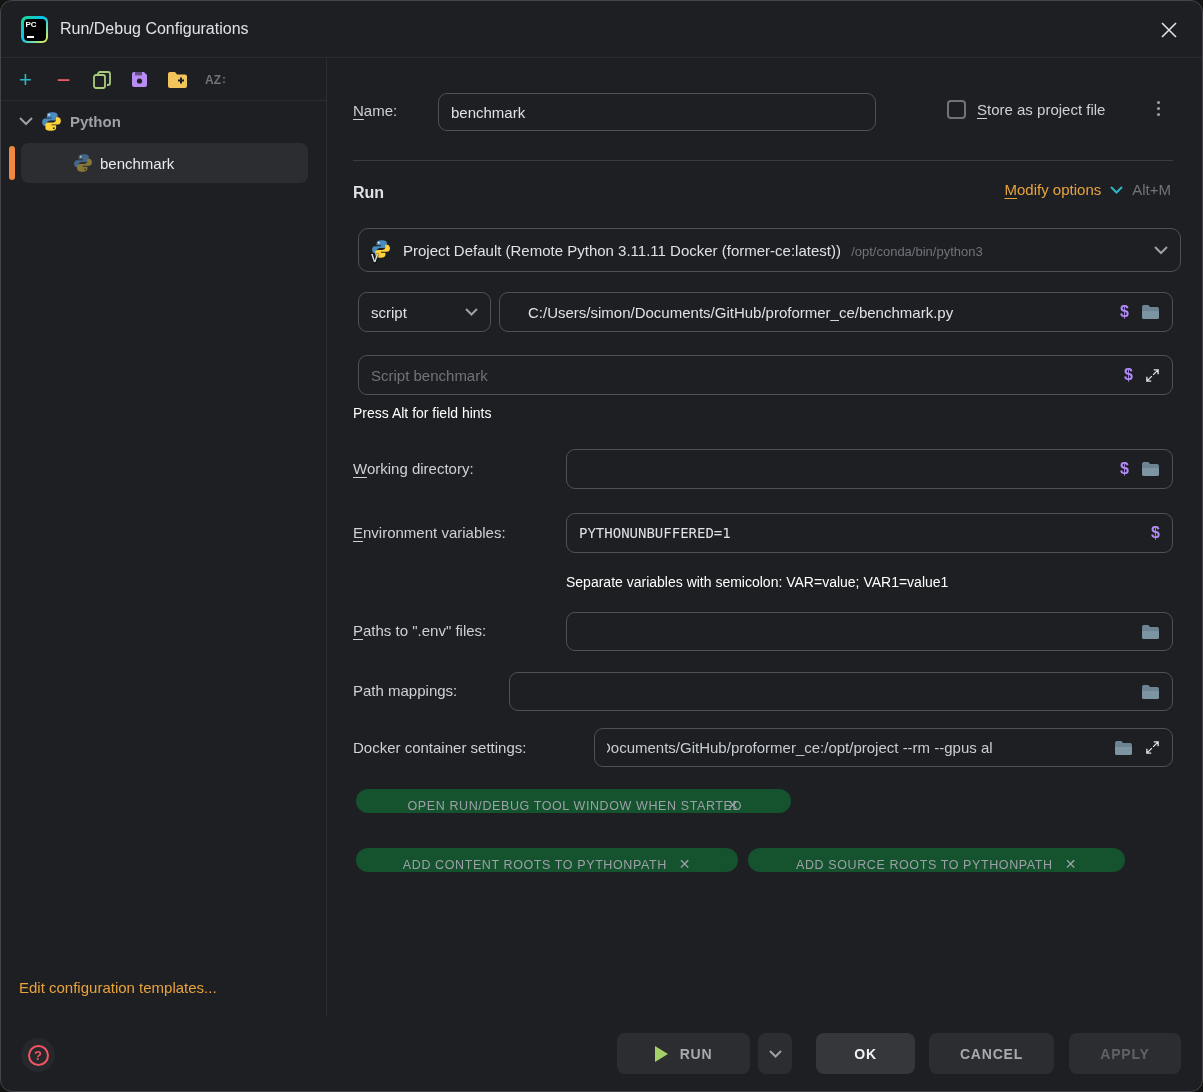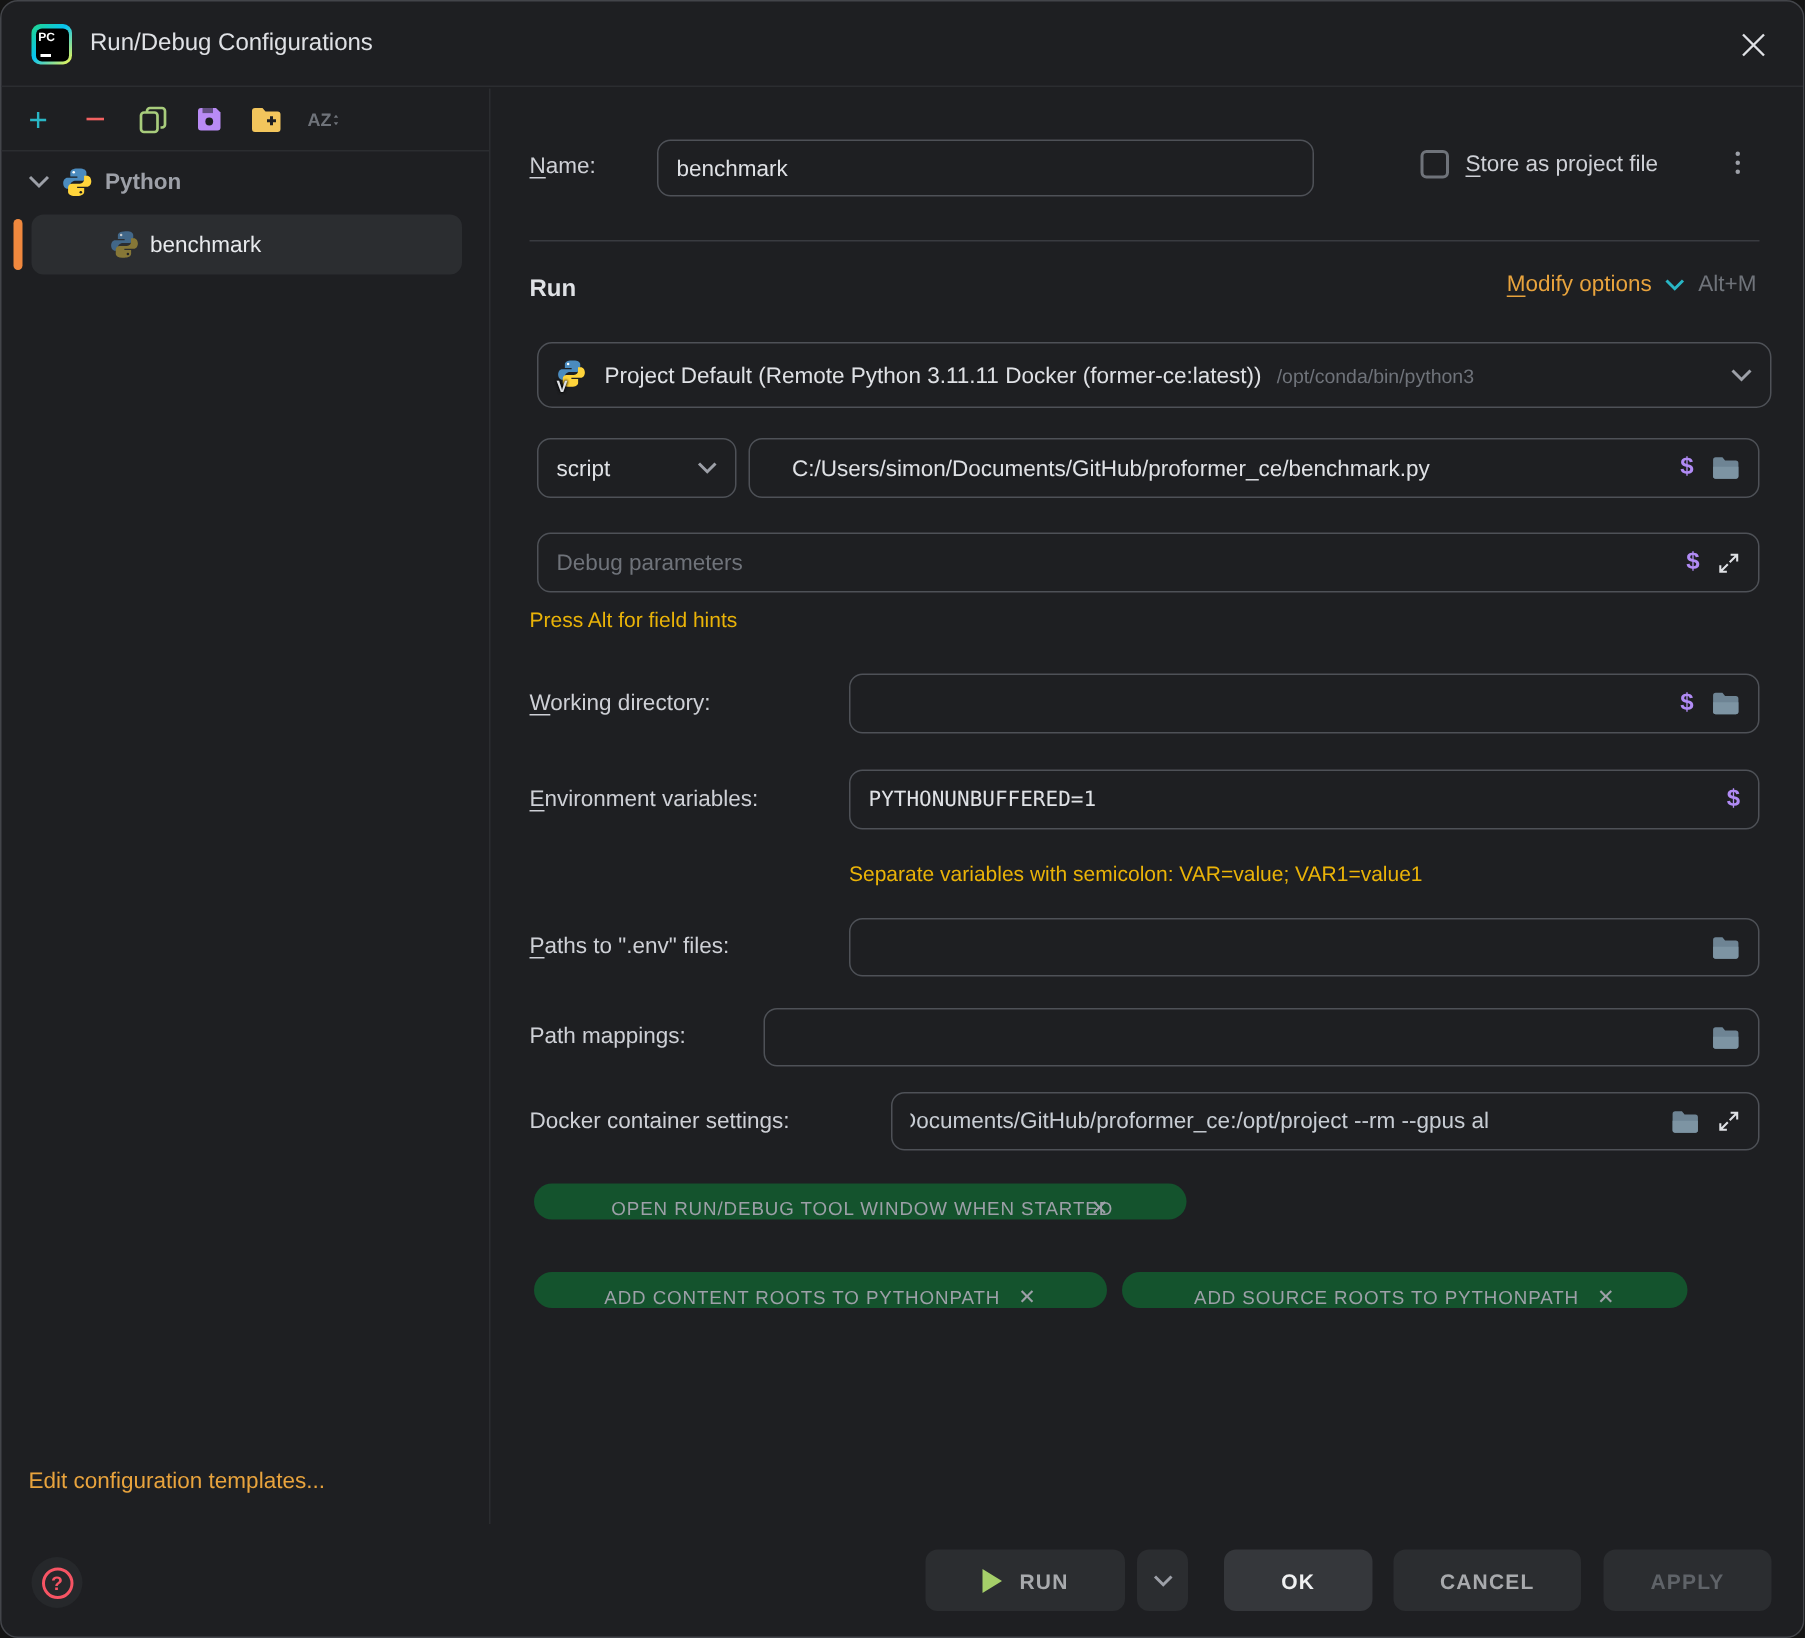--- a/index.html
+++ b/index.html
@@ -30,21 +30,21 @@
   .tree-group { display:flex; align-items:center; height:40px; padding-left:18px; gap:8px; }
   .tree-group-label { color:#9DA0A8; font-weight:600; font-size:15px; }
   .tree-row-selected { position:absolute; left:20px; top:42px; width:287px; height:40px; background:#2B2D30; border-radius:8px; display:flex; align-items:center; padding-left:52px; gap:7px; }
   .tree-accent { position:absolute; left:8px; top:45px; width:6px; height:34px; background:#F0883E; border-radius:3px; }
   .tree-item-label { color:#E8EAED; font-size:15px; }
   .edit-templates { position:absolute; left:18px; top:978px; color:#E8A33D; font-size:15px; cursor:pointer; }
   
   .field { border:1px solid #4E5157; border-radius:9px; background:transparent; display:flex; align-items:center; padding:0 12px; color:#DFE1E5; }
   .label { color:#CED0D6; font-size:15px; }
   .mn { text-decoration:underline; text-underline-offset:3px; }
-  .hint { color:#eab308; font-size:14px;text-align:center; }
+  .hint { color:#ffffff; font-size:14px;text-align:center; }
   .dollar { color:#B18BF5; font-size:16px; font-weight:bold; }
   .icon-gap { display:flex; align-items:center; gap:12px; margin-left:auto; }
   .grow { flex:1 1 auto; min-width:0; }
   
   .name-field { position:absolute; left:437px; top:92px; width:438px; height:38px; }
   .checkbox { width:19px; height:19px; border:2px solid #6F737A; border-radius:4px; background:transparent; }
   .store-wrap { position:absolute; left:946px; top:99px; display:flex; align-items:center; gap:11px; }
   .kebab { position:absolute; left:1156px; top:100px; display:flex; flex-direction:column; gap:3px; }
   .kebab i { width:3px; height:3px; border-radius:50%; background:#9DA0A8; }
   .run-sep { position:absolute; left:352px; top:159px; width:820px; height:1px; background:#393B40; }
@@ -227,21 +227,21 @@
     <span class="icon-gap">
       <span class="dollar">$</span>
       <svg width="19" height="16" viewBox="0 0 21 18">
           <path d="M1 3 a2 2 0 0 1 2-2 h5 l2 2.4 h8 a2 2 0 0 1 2 2 V15 a2 2 0 0 1-2 2 H3 a2 2 0 0 1-2-2 Z" fill="#6E8494"></path>
           <path d="M1 8 h19 v7 a2 2 0 0 1-2 2 H3 a2 2 0 0 1-2-2 Z" fill="#7D94A3"></path>
         </svg>
     </span>
   </div>
 
   <div class="field params">
-    <span class="placeholder grow">Debug parameters</span>
+    <span class="placeholder grow">Script benchmark</span>
     <span class="icon-gap">
       <span class="dollar">$</span>
       <svg width="15" height="15" viewBox="0 0 24 24">
           <path d="M14 3 h7 v7 M21 3 l-8 8 M10 21 H3 v-7 M3 21 l8-8" fill="none" stroke="#DFE1E5" stroke-width="2.2"></path>
         </svg>
     </span>
   </div>
   <div class="hint alt-hint">Press Alt for field hints</div>
 
   <div class="label lbl-workdir"><span class="mn">W</span><span>orking directory:</span></div>

